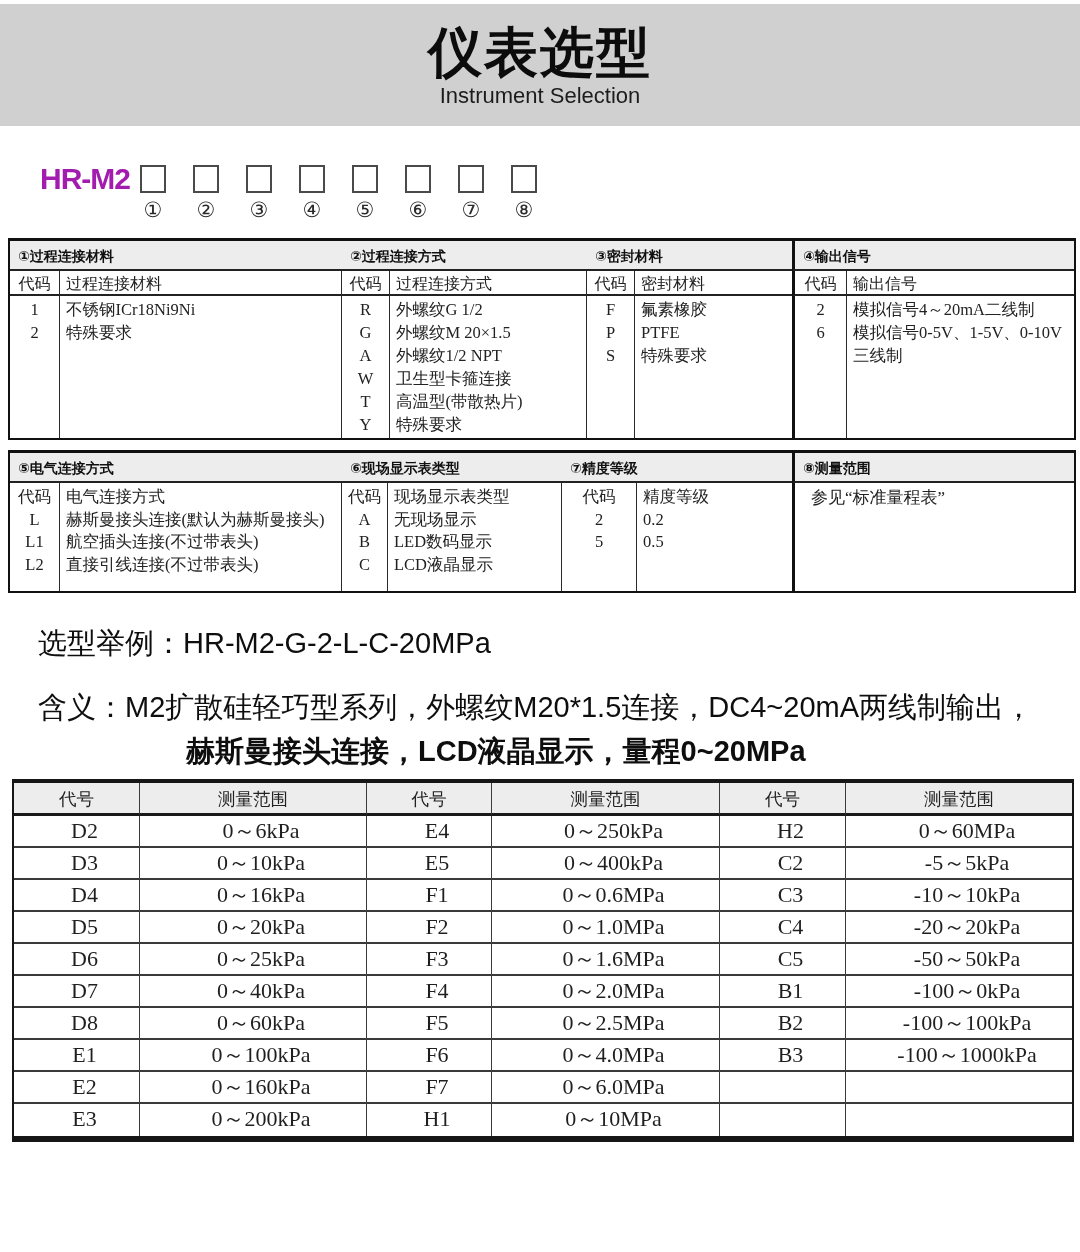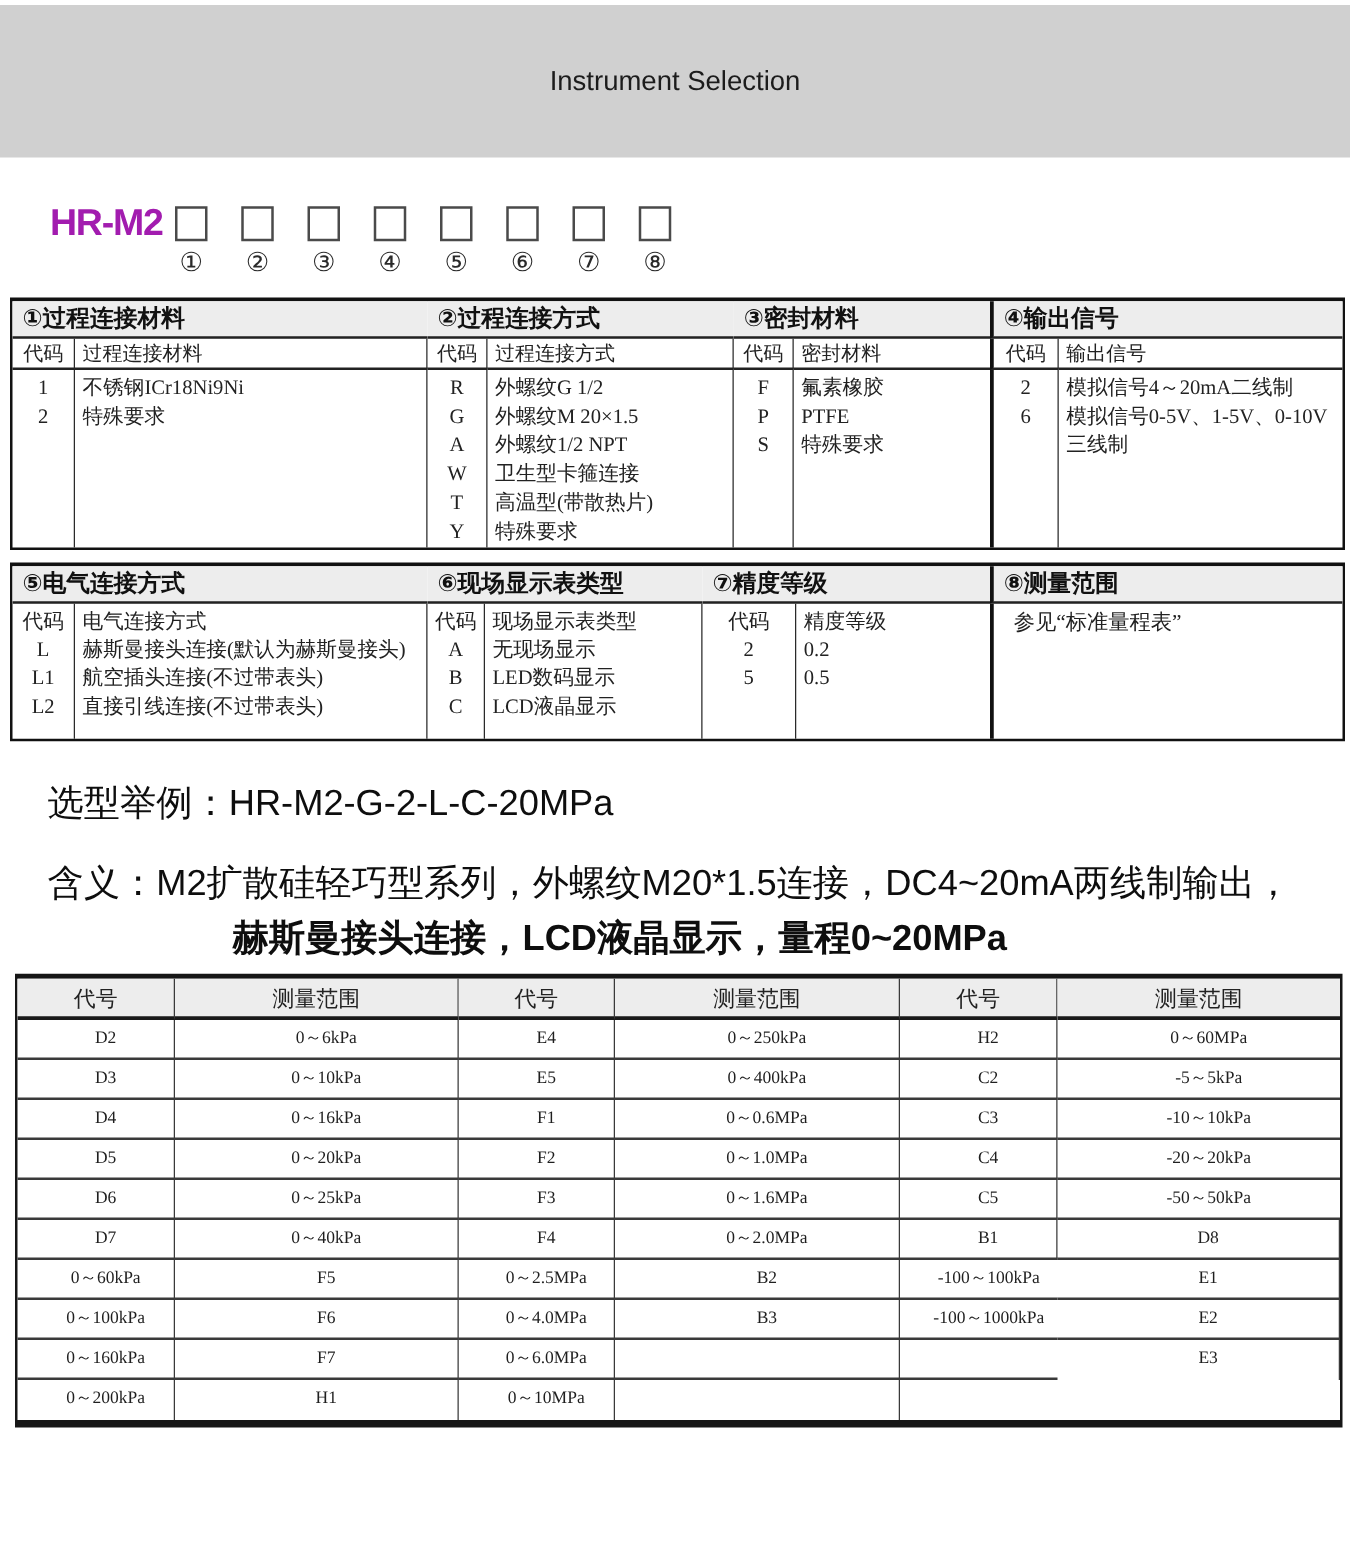--- a/index.html
+++ b/index.html
@@ -34,21 +34,21 @@
   .sel-table {
     display:grid; width:max-content; margin-left:8px;
     border:2px solid #111; border-top-width:3px;
     background:#fff;
   }
   #sel1 { margin-top:16px; grid-template-columns:50px 282px 48px 197px 48px 157px 55px 227px; }
   #sel2 { margin-top:10px; grid-template-columns:50px 282px 46px 174px 75px 155px 282px; }
 
   .sec-title {
     height:30px; line-height:30px; background:#ededed;
-    font-size:19px; font-weight:bold; color:#111;
+    font-size:14px; font-weight:bold; color:#111;
     padding-left:8px; border-bottom:2px solid #222;
     grid-column:span 2; white-space:nowrap;
   }
   .sec-title.single { grid-column:span 1; }
   .colh {
     height:25px; line-height:25px; border-bottom:2px solid #222;
     font-size:16px; color:#222; white-space:nowrap;
   }
   .bcell { font-size:16.5px; color:#222; padding-top:2px; }
   #sel1 .bcell { height:142px; }
@@ -75,31 +75,32 @@
     display:grid; width:max-content; margin:8px 16px 0 12px;
     grid-template-columns:126px 227px 125px 228px 126px 226px;
     border:2px solid #161616; border-top-width:4px; border-bottom-width:6px;
   }
   .r-h {
     height:33px; line-height:33px; background:#ededed; text-align:center;
     font-size:17.5px; color:#222; border-bottom:3px solid #1a1a1a;
   }
   .r-c {
     height:32px; line-height:30px; text-align:center;
-    font-size:14px; color:#1f1f1f; border-bottom:2px solid #3a3a3a;padding-left:16px;
+    font-size:22px; color:#1f1f1f; border-bottom:2px solid #3a3a3a;padding-left:16px;
   }
   .last .r-c { border-bottom:none; }
   .v { border-right:1px solid #3a3a3a; }
 </style>
 </head>
 <body>
 
 <div class="page">
 
   <div class="top-band">
+    <div class="main-title">仪表选型</div>
     <div class="sub-title">Instrument Selection</div>
   </div>
 
   <div class="model-row">
     <div class="model-prefix">HR-M2</div>
     <div class="slots">
       <div class="slot">
         <div class="slot-box"></div>
         <div class="slot-num">①</div>
       </div>
@@ -286,20 +287,21 @@
     <div class="r-c v">F3</div>
     <div class="r-c v">0～1.6MPa</div>
     <div class="r-c v">C5</div>
     <div class="r-c">-50～50kPa</div>
 
     <div class="r-c v">D7</div>
     <div class="r-c v">0～40kPa</div>
     <div class="r-c v">F4</div>
     <div class="r-c v">0～2.0MPa</div>
     <div class="r-c v">B1</div>
+    <div class="r-c">-100～0kPa</div>
 
     <div class="r-c v">D8</div>
     <div class="r-c v">0～60kPa</div>
     <div class="r-c v">F5</div>
     <div class="r-c v">0～2.5MPa</div>
     <div class="r-c v">B2</div>
     <div class="r-c">-100～100kPa</div>
 
     <div class="r-c v">E1</div>
     <div class="r-c v">0～100kPa</div>

